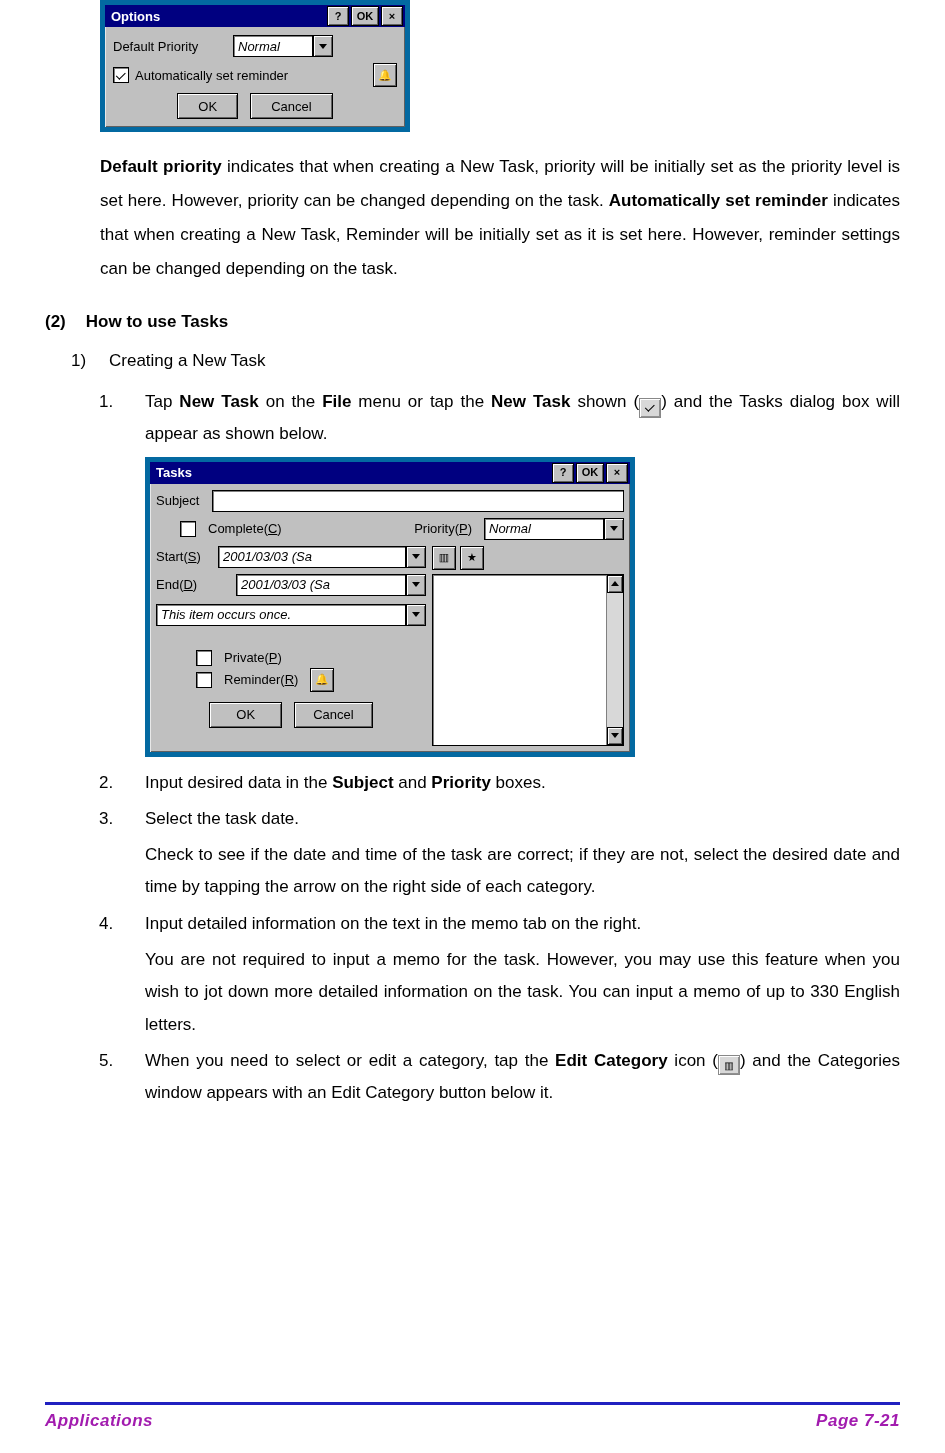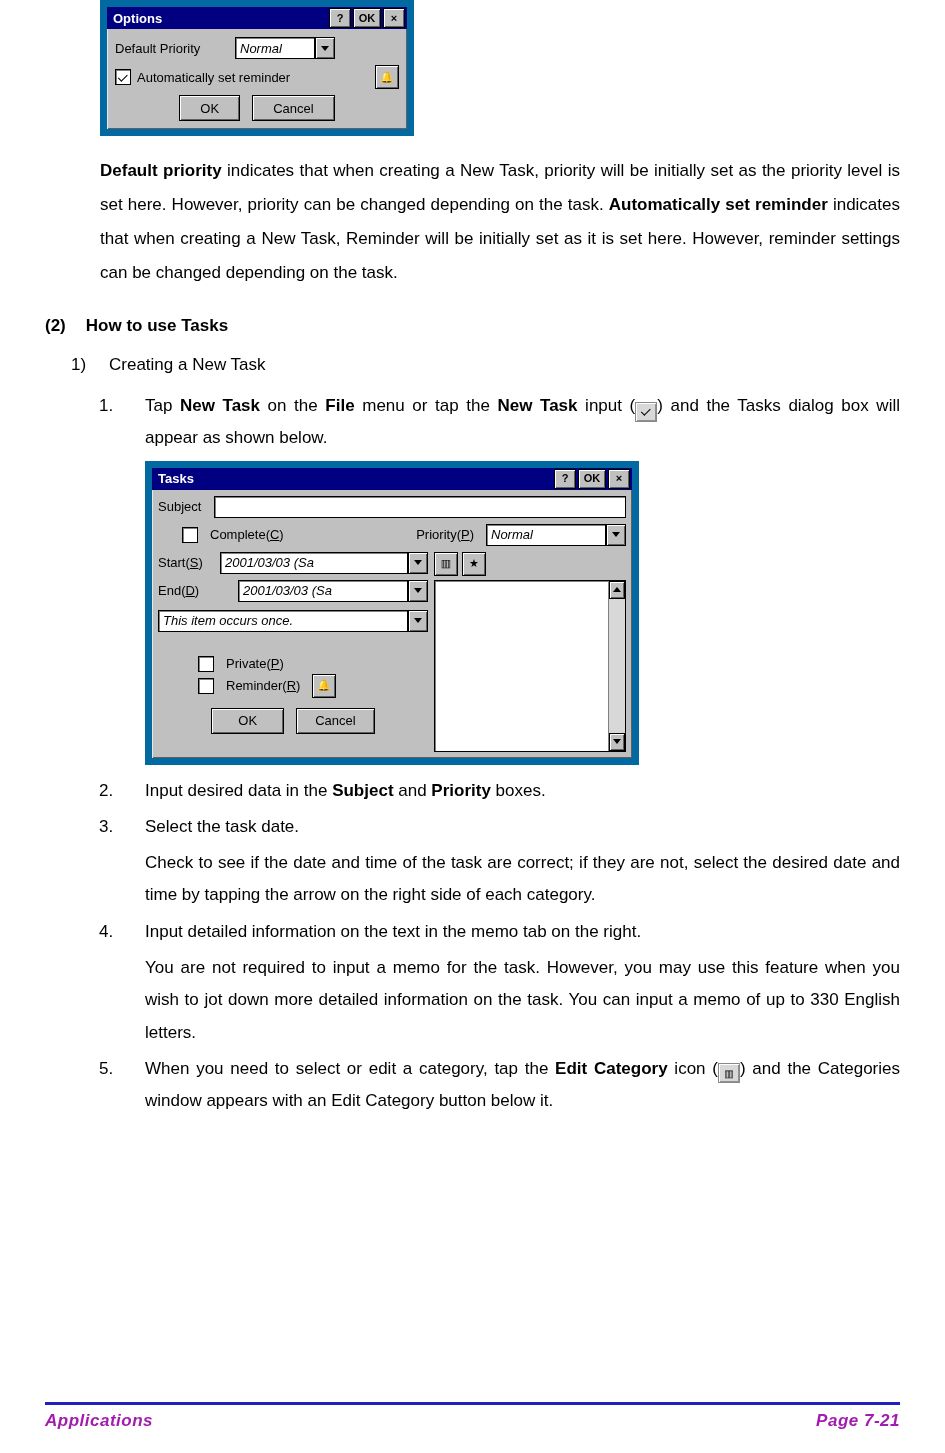--- a/index.html
+++ b/index.html
@@ -12,21 +12,21 @@
     width: 945px;
     margin: 0 auto;
     box-sizing: border-box;
     padding: 0 45px 0 45px;
     position: relative;
     min-height: 1453px;
   }
   
   .dialog {
     background: #c0c0c0;
-    border: 7px solid #0369a1;
+    border: 5px solid #0369a1;
     box-shadow: inset 1px 1px 0 #e8e8e8, inset -1px -1px 0 #606060;
     font-family: Tahoma, Arial, sans-serif;
     font-size: 13px;
     color: #000;
   }
   .titlebar {
     background: #000080;
     color: #fff;
     height: 22px;
     display: flex;
@@ -281,21 +281,21 @@
     <div class="list-item1">
       <span class="num">1)</span>
       <span>Creating a New Task</span>
     </div>
   </div>
 
   <div class="list-level2">
     <div class="list-item2">
       <span class="num">1.</span>
       <span class="txt">
-        <span>Tap </span><span class="bold">New Task</span><span> on the </span><span class="bold">File</span><span> menu or tap the </span><span class="bold">New Task</span><span> input (</span><span class="inline-icon">
+        <span>Tap </span><span class="bold">New Task</span><span> on the </span><span class="bold">File</span><span> menu or tap the </span><span class="bold">New Task</span><span> shown (</span><span class="inline-icon">
             <span class="chk-mark"></span>
           </span><span>) and the Tasks dialog box will appear as shown below.</span>
       </span>
     </div>
   </div>
 
   <div class="fig-indent">
     <div class="dialog" style="width:480px;">
       <div class="titlebar">
         <span class="title-text">Tasks</span>

